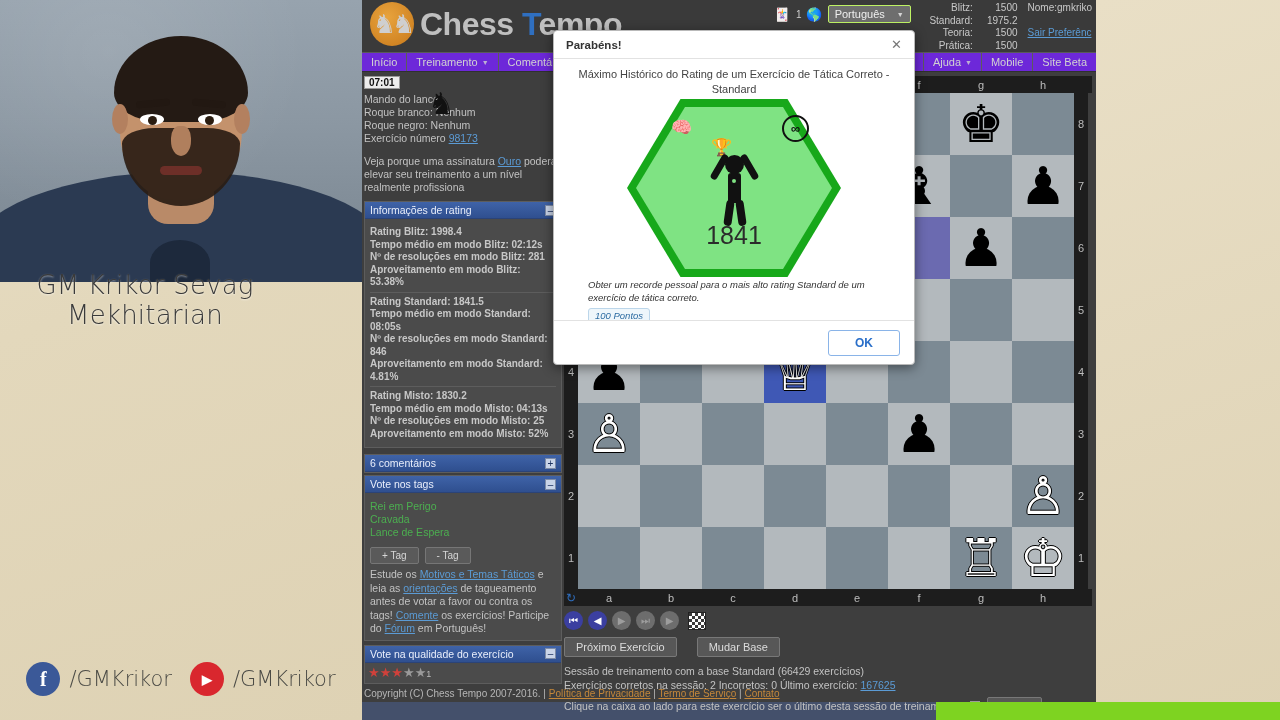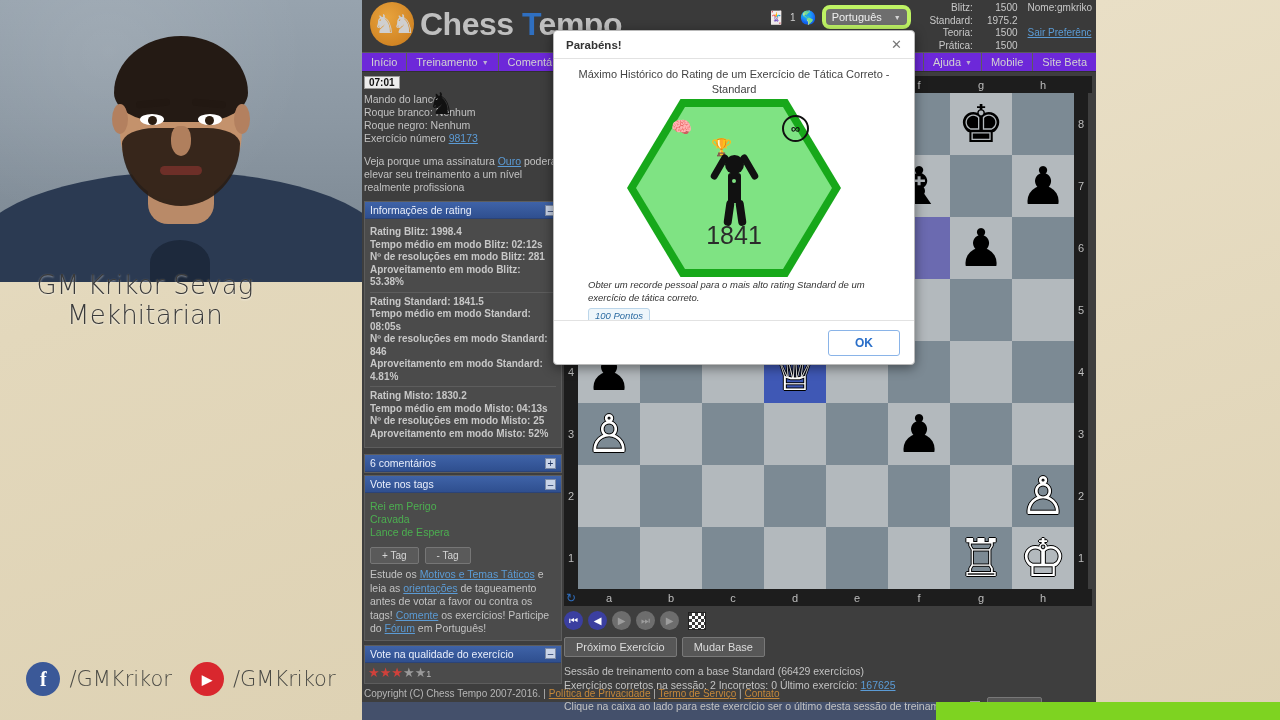--- a/index.html
+++ b/index.html
@@ -107,22 +107,22 @@
     font-size: 32px; font-weight: bold; color: #bfbfbf;
     font-family: "Liberation Sans", sans-serif; letter-spacing: -.5px;
   }
   #logo-text .blue { color: #2f6fc0; }
   #hdr-right {
     position: absolute; right: 4px; top: 2px; display: flex; gap: 10px; align-items: flex-start;
   }
   #hdr-lang { display: flex; align-items: center; gap: 5px; padding-top: 3px; }
   .flag-ico { font-size: 13px; }
   #lang-select {
-    background: #6e6e6e; border: 4px solid #bef264; color: #efefef;
-    font-size: 11px; padding: 2px 6px; border-radius: 8px;
+    background: #6e6e6e; border: 1px solid #bef264; color: #efefef;
+    font-size: 11px; padding: 2px 6px; border-radius: 2px;
     display: flex; align-items: center; gap: 12px;
   }
   #hdr-ratings { font-size: 10px; line-height: 12.5px; text-align: right; color: #c9c9c9; }
   .hr-row { white-space: nowrap; }
   .hr-row .lbl { display: inline-block; width: 52px; text-align: right; }
   .hr-row .val { display: inline-block; width: 42px; text-align: right; }
   #hdr-user { font-size: 10px; line-height: 12.5px; color: #c9c9c9; }
   #hdr-user a { color: #5b9bd5; text-decoration: underline; }
 
   
@@ -218,21 +218,21 @@
     display: flex; align-items: center; justify-content: center;
     font-size: 10px; color: #fff; background: #3b3fa0;
   }
   .ctl.off { background: #6d6d6d; color: #9d9d9d; }
   #flip-ico {
     width: 18px; height: 18px; margin-left: 4px;
     background:
       repeating-conic-gradient(#fff 0 25%, #3a3a3a 0 50%) 0 0/6px 6px;
     border: 1px solid #222;
   }
-  #ex-buttons { margin-top: 7px; display: flex; gap: 5px; }
+  #ex-buttons { margin-top: 7px; display: flex; gap: 20px; }
   .ex-btn {
     background: #575757; border: 1px solid #787878; color: #dcdcdc;
     font-size: 11px; padding: 3px 11px; border-radius: 2px;
   }
   #session-info { margin-top: 7px; font-size: 10.5px; line-height: 14px; color: #c2c2c2; }
   #session-info a { color: #5b9bd5; text-decoration: underline; }
   #last-row { margin-top: 5px; display: flex; align-items: center; gap: 7px; font-size: 10.5px; color:#c2c2c2;}
   #last-check { width: 10px; height: 10px; background: #2a2a2a; border: 1px solid #9a9a9a; }
   #clear-btn {
     background: #575757; border: 1px solid #787878; color: #dcdcdc;

